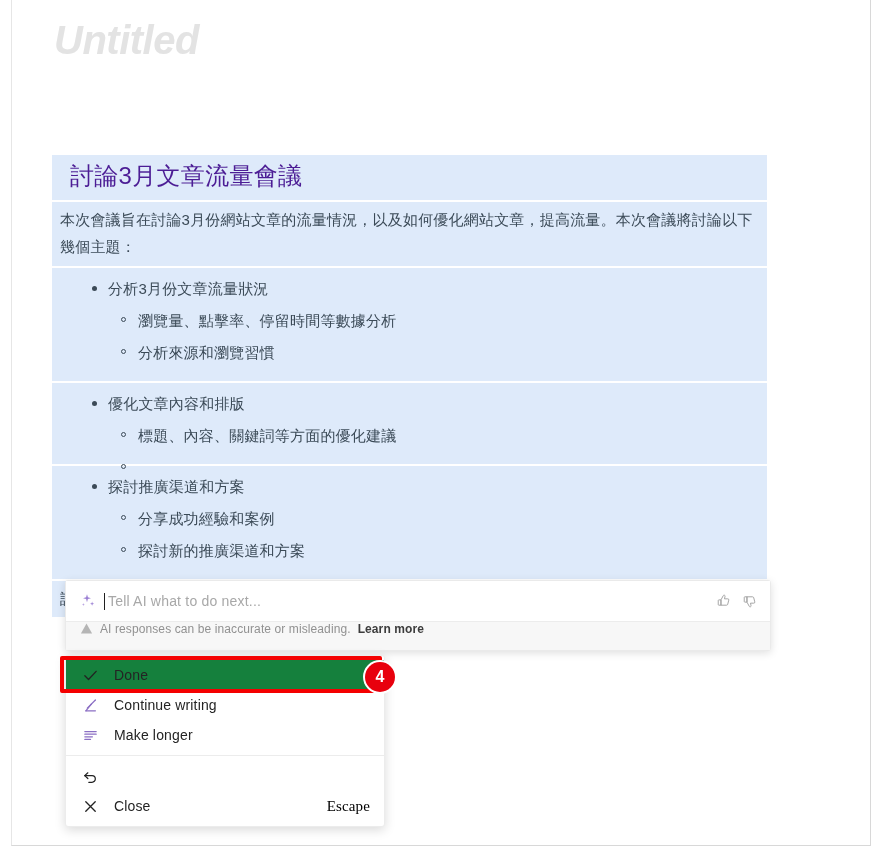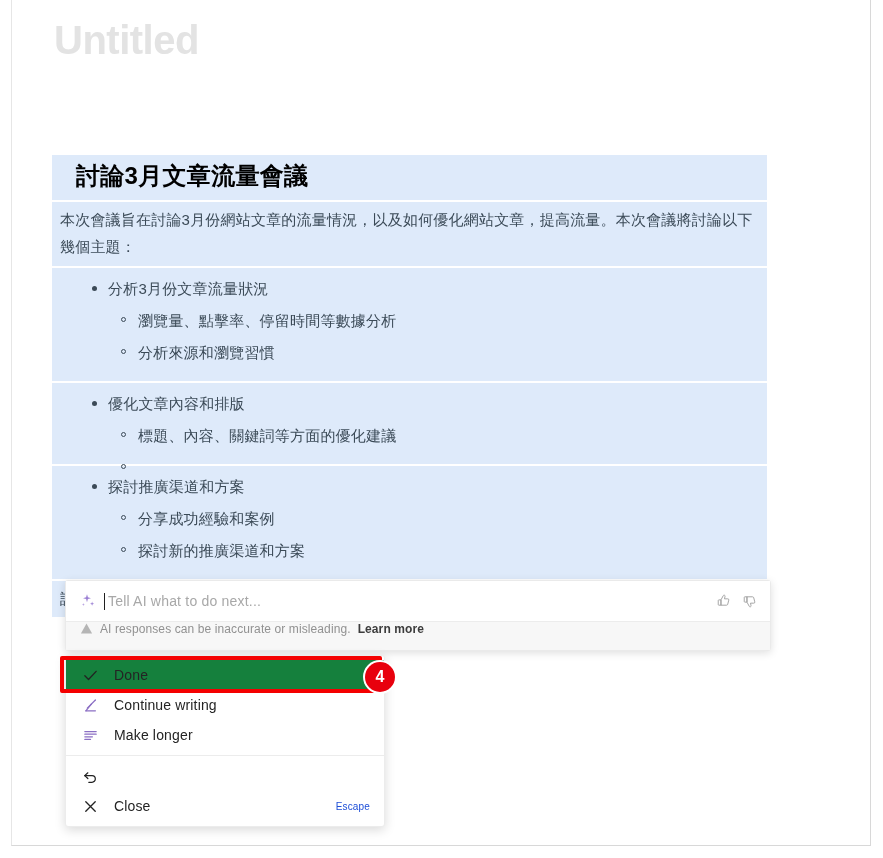--- a/index.html
+++ b/index.html
@@ -35,40 +35,41 @@
   .doc-title {
     position: absolute;
     left: 42px;
     top: 16px;
     font-size: 40px;
     font-weight: bold;
     color: #e3e3e3;
     letter-spacing: -0.5px;
     line-height: 1.2;
     user-select: none;
+    font-style: italic;
   }
 
   
   .doc-body {
     position: absolute;
     left: 40px;
     top: 155px;
     width: 715px;
   }
 
   .hl {
     background: #deeafa;
     box-sizing: border-box;
   }
 
   .block-title {
-    padding: 5px 8px 8px 24px;
+    padding: 5px 8px 8px 18px;
     font-size: 24px;
-    font-weight: bold;
-    color: #000000;
+    font-weight: normal;
+    color: #4c1d95;
     line-height: 1.35;
     letter-spacing: 0.3px;
   }
   .block-gap { height: 2px; }
 
   .block-para {
     padding: 5px 8px 6px 8px;
     font-size: 15px;
     color: #3b4a57;
     line-height: 1.75;
@@ -218,21 +219,21 @@
   }
   .menu-item.selected { background: #15803d; }
   .mi-icon {
     width: 17px;
     height: 17px;
     margin-right: 15px;
     flex: 0 0 auto;
     display: block;
   }
   .mi-label { flex: 1 1 auto; white-space: nowrap; }
-  .mi-shortcut { color: #1d4ed8; font-size: 10px; flex: 0 0 auto; }
+  .mi-shortcut { color: #000000; font-size: 15px; flex: 0 0 auto; font-family: Liberation Serif, serif; }
   .menu-sep {
     height: 1px;
     background: #ececec;
     margin: 5px 0 5px 0;
   }
 
   
   .annot-box {
     position: absolute;
     left: 48px;

